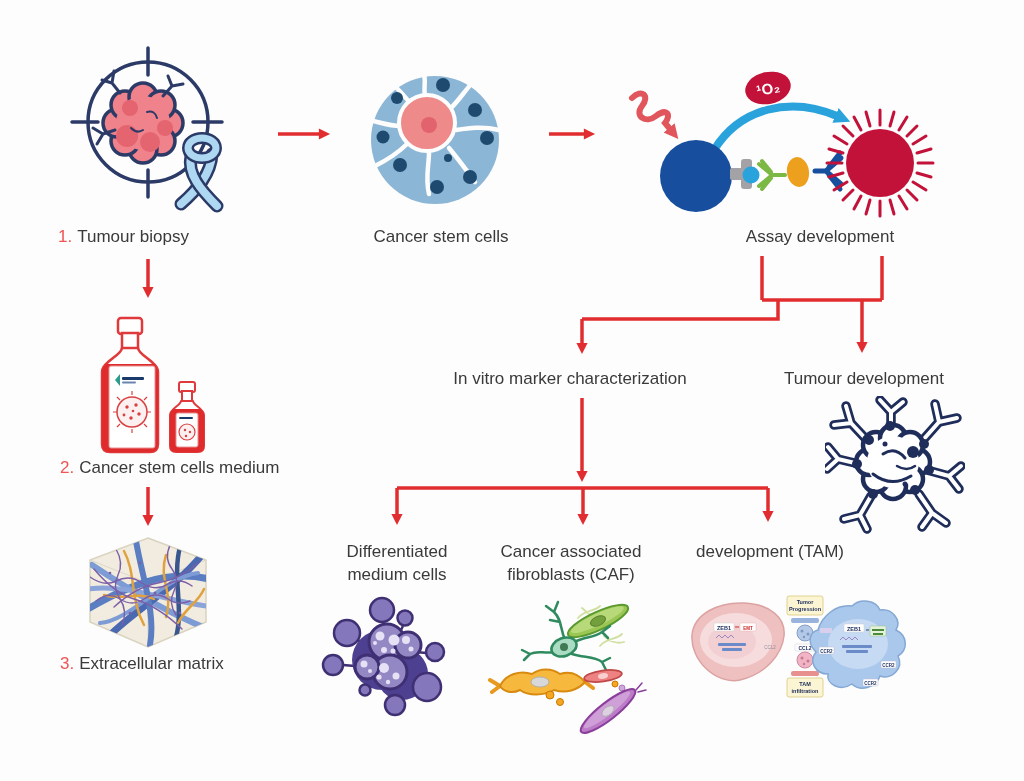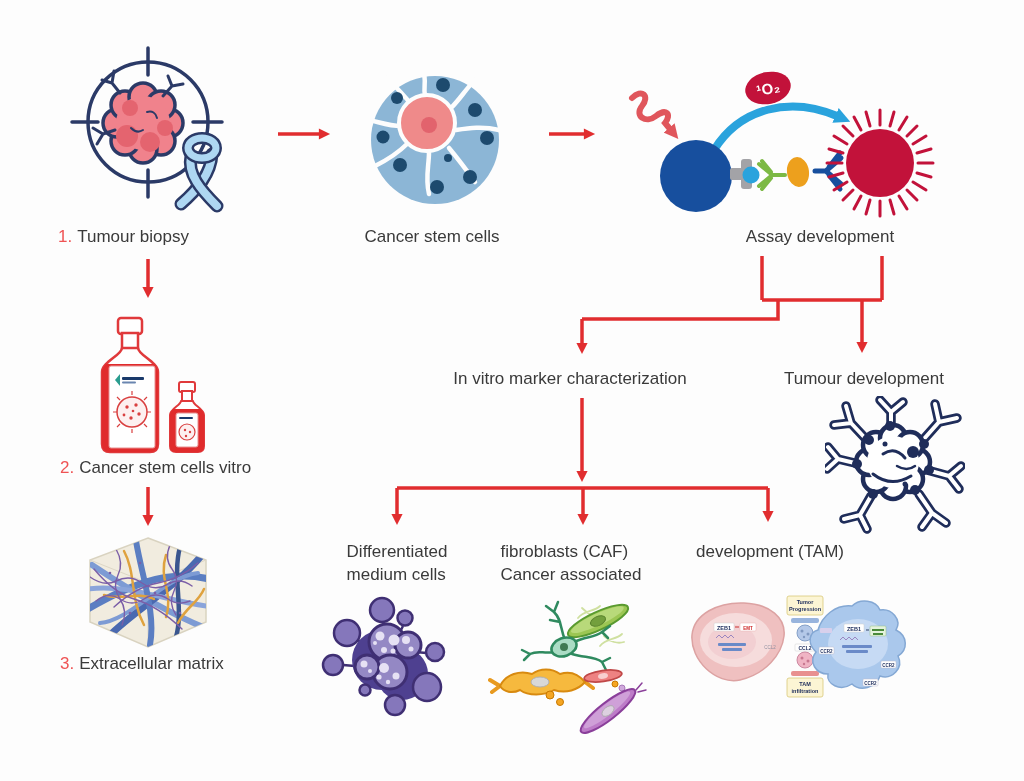--- a/index.html
+++ b/index.html
@@ -1,21 +1,21 @@
 <!DOCTYPE html>
 <html><head>
 <meta charset="utf-8">
 <style>
   html,body{margin:0;padding:0;background:#fff;}
   #canvas{position:relative;width:1024px;height:781px;background:#fdfdfd;overflow:hidden;
           font-family:"Liberation Sans",sans-serif;}
   .abs{position:absolute;}
   .label{position:absolute;font:500 17px/22px "Liberation Sans",sans-serif;color:#3a3a3a;white-space:nowrap;}
   .center{transform:translateX(-50%);}
-  .two{text-align:left;line-height:23px;}
+  .two{text-align:center;line-height:23px;}
   .num{color:#ef5354;margin-right:5px;}
   svg{display:block;}
   svg text{font-family:"Liberation Sans",sans-serif;}
 </style>
 </head>
 <body>
 
 <div id="canvas">
 
   <svg class="abs" style="left:0;top:0" width="1024" height="781" viewBox="0 0 1024 781">
@@ -426,39 +426,39 @@
         <rect x="201" y="71" width="15" height="7" rx="1" fill="#ffffff" stroke="#bbbbcc" stroke-width="0.5"></rect>
         <text x="208.5" y="76.5" text-anchor="middle" font-size="4.5" font-weight="bold" fill="#1a2a5a">CCR2</text>
         <rect x="183" y="89" width="15" height="7" rx="1" fill="#ffffff" stroke="#bbbbcc" stroke-width="0.5"></rect>
         <text x="190.5" y="94.5" text-anchor="middle" font-size="4.5" font-weight="bold" fill="#1a2a5a">CCR2</text>
       </g>
     </g>
   </svg>
 
   <div class="label" style="left:58px;top:226px"><span class="num">1.</span><span>Tumour biopsy</span></div>
 
-  <div class="label center" style="left:432px;top:226px">Cancer stem cells</div>
+  <div class="label center" style="left:441px;top:226px">Cancer stem cells</div>
 
   <div class="label center" style="left:820px;top:226px">Assay development</div>
 
   <div class="label center" style="left:864px;top:368px">Tumour development</div>
 
   <div class="label center" style="left:570px;top:368px">In vitro marker characterization</div>
 
-  <div class="label" style="left:60px;top:457px"><span class="num">2.</span><span>Cancer stem cells vitro</span></div>
+  <div class="label" style="left:60px;top:457px"><span class="num">2.</span><span>Cancer stem cells medium</span></div>
 
   <div class="label" style="left:60px;top:653px"><span class="num">3.</span><span>Extracellular matrix</span></div>
 
   <div class="label two center" style="left:397px;top:540px">
     <div>Differentiated</div>
     <div>medium cells</div>
   </div>
 
   <div class="label two center" style="left:571px;top:540px">
+    <div>Cancer associated</div>
     <div>fibroblasts (CAF)</div>
-    <div>Cancer associated</div>
   </div>
 
   <div class="label two center" style="left:770px;top:540px">
     <div>development (TAM)</div>
   </div>
 
 </div>
 
 </body></html>

